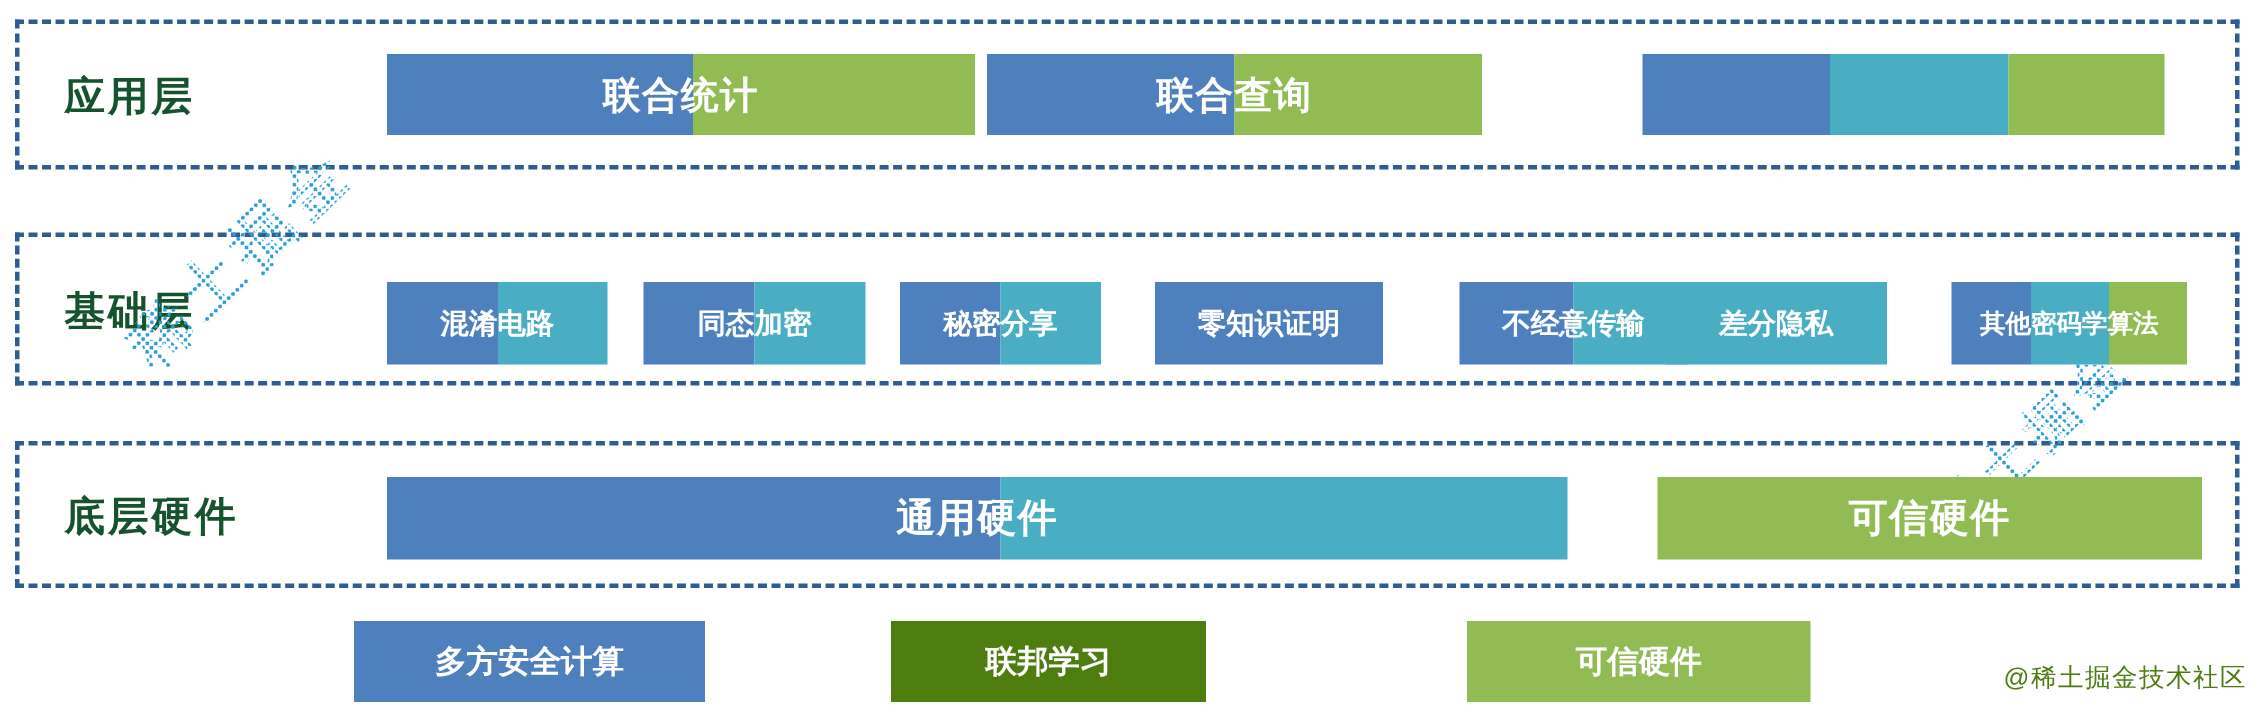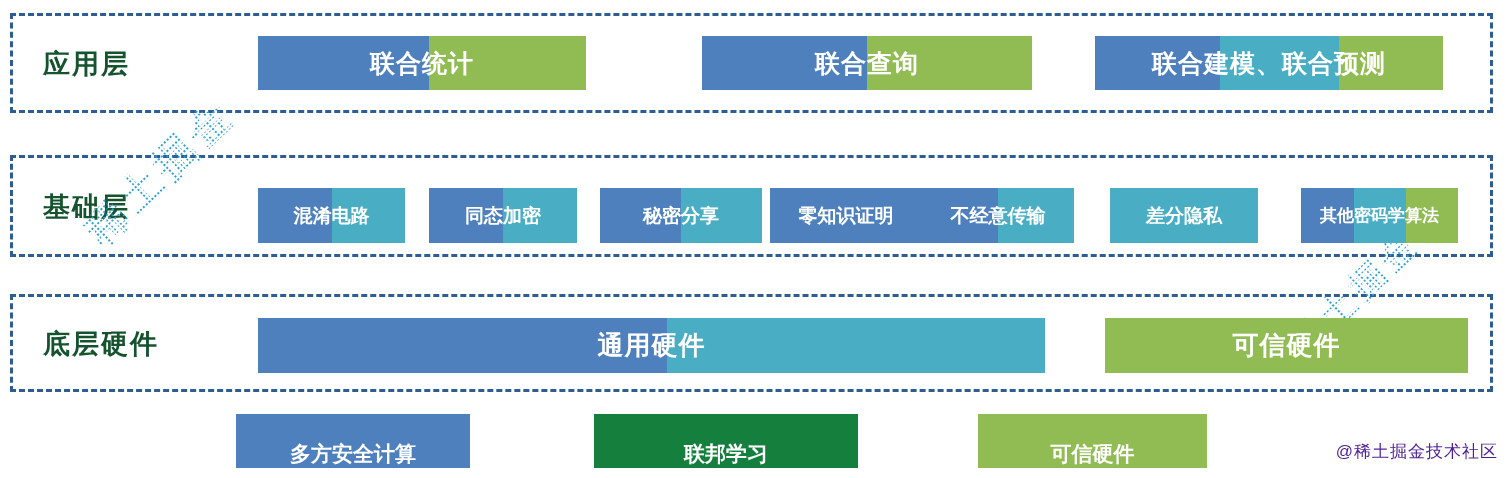--- a/index.html
+++ b/index.html
@@ -26,64 +26,64 @@
   }
   .segs{position:absolute;inset:0;display:flex;z-index:-1;}
   .seg{height:100%;}
   .seg.mpc{background:#4e80bd;}
   .seg.fl{background:#49adc4;}
   .seg.tee{background:#91bb53;}
   .w30{width:30%;} .w33{width:33%;} .w34{width:34%;} .w36{width:36%;}
   .w48{width:48%;} .w50{width:50%;} .w52{width:52%;} .w100{width:100%;}
 
   .r1{top:36px;height:54px;font-size:25px;letter-spacing:1px;}
-  .r1b1{left:258px;width:328px;}
-  .r1b2{left:658px;width:330px;margin-left:44px;}
+  .r1b1{left:258px;width:392px;}
+  .r1b2{left:658px;width:330px;}
   .r1b3{left:1095px;width:348px;}
 
   .r2{top:188px;height:55px;font-size:19px;}
   .r2b1{left:258px;width:147px;}
   .r2b2{left:429px;width:148px;text-align:right;}
-  .r2b3{left:600px;width:162px;}
+  .r2b3{left:600px;width:134px;}
   .r2b4{left:770px;width:152px;}
-  .r2b5{left:922px;width:152px;text-align:right;}
+  .r2b5{left:973px;width:152px;text-align:right;}
   .r2b6{left:1110px;width:148px;text-align:right;}
   .r2b7{left:1301px;width:157px;font-size:17px;}
 
   .r3{top:318px;height:55px;font-size:26px;letter-spacing:1px;}
   .r3b1{left:258px;width:787px;}
   .r3b2{left:1105px;width:363px;}
 
   
   .legend-box{
-    position:absolute;top:414px;height:54px;display:flex;align-items:flex-end;justify-content:center;
+    position:absolute;top:414px;height:54px;display:flex;align-items:center;justify-content:center;
     color:#ffffff;font-size:21px;font-weight:bold;z-index:3;white-space:nowrap;
   }
   .lg1{left:236px;width:234px;background:#4e80bd;}
-  .lg2{left:594px;width:264px;background:#15803d;}
+  .lg2{left:594px;width:210px;background:#4d7c0f;}
   .lg3{left:978px;width:229px;background:#91bb53;}
 
   
   .wm{
     position:absolute;font-weight:bold;letter-spacing:5px;white-space:nowrap;
     transform:rotate(-44deg);color:rgba(43,160,212,0.55);z-index:2;pointer-events:none;
   }
   @supports ((-webkit-background-clip:text) or (background-clip:text)){
     .wm{
       color:transparent;
       background-image:radial-gradient(circle,#2ba0d4 1.2px,rgba(43,160,212,0) 1.4px);
       background-size:4px 4px;
       -webkit-background-clip:text;background-clip:text;
     }
   }
   .wm1{left:66px;top:144px;font-size:42px;}
   .wm2{left:1273px;top:269px;font-size:36px;}
 
   .credit{
-    position:absolute;right:14px;top:440px;color:#4c1d95;font-size:17px;
+    position:absolute;right:14px;top:440px;color:#4d7c0f;font-size:17px;
     letter-spacing:1px;white-space:nowrap;z-index:3;
   }
 </style>
 </head>
 <body>
 
 <div class="canvas">
 
   <div class="wm wm1">稀土掘金</div>
   <div class="wm wm2">稀土掘金</div>
@@ -111,21 +111,20 @@
       <div class="seg tee w50"></div>
     </div>
     <span>联合查询</span>
   </div>
   <div class="bar r1 r1b3">
     <div class="segs">
       <div class="seg mpc w36"></div>
       <div class="seg fl w34"></div>
       <div class="seg tee w30"></div>
     </div>
-    <span>联合建模、联合预测</span>
   </div>
 
   <div class="bar r2 r2b1">
     <div class="segs">
       <div class="seg mpc w50"></div>
       <div class="seg fl w50"></div>
     </div>
     <span>混淆电路</span>
   </div>
   <div class="bar r2 r2b2">

